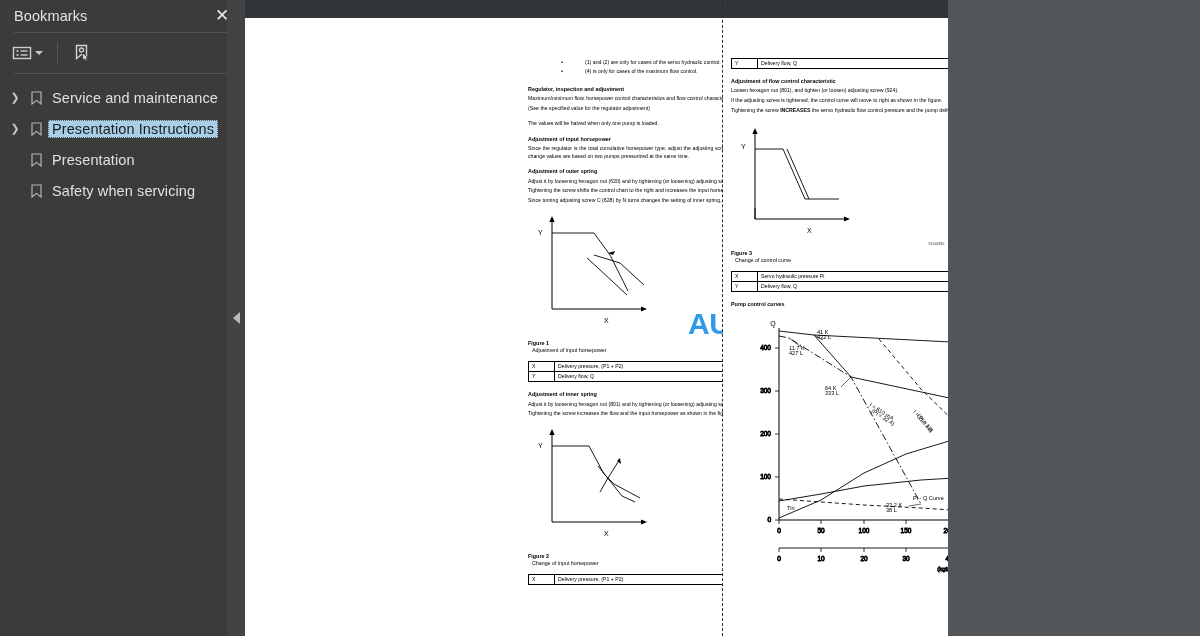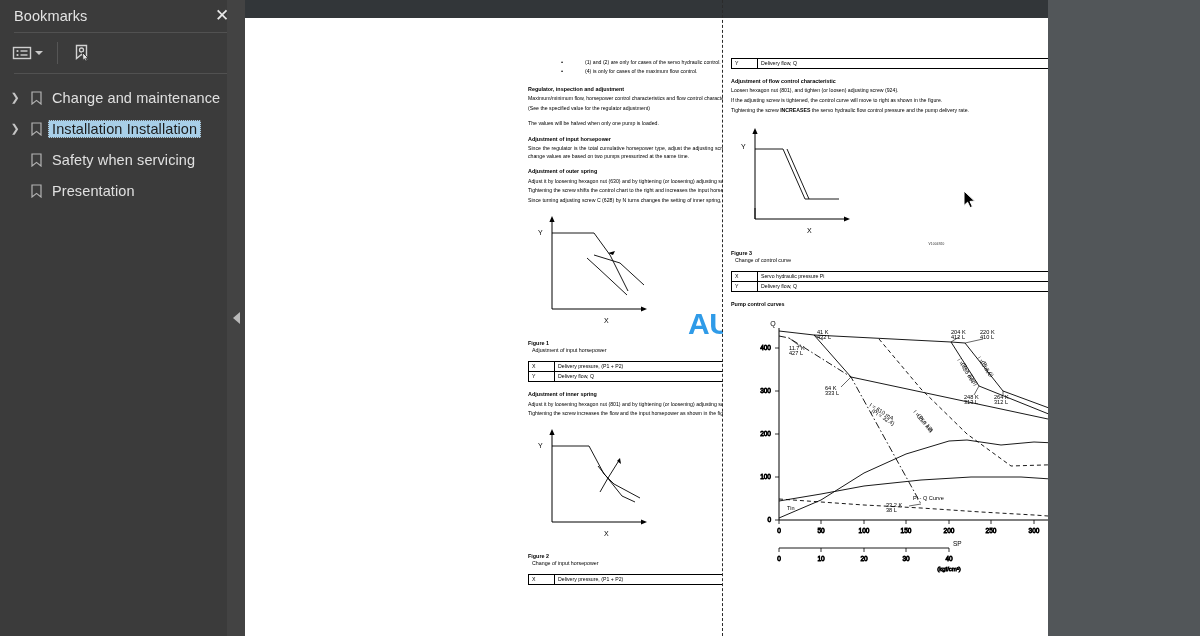--- a/index.html
+++ b/index.html
@@ -3,21 +3,21 @@
 <meta charset="utf-8">
 <style>
   * { box-sizing: border-box; }
   html, body {
     margin: 0; padding: 0;
     width: 1200px; height: 636px;
     overflow: hidden;
     background: #525659;
     font-family: "Liberation Sans", sans-serif;
   }
-  #app { position: relative; width: 1048px; height: 636px; display: flex; }
+  #app { position: relative; width: 948px; height: 636px; display: flex; }
 
   
   #sidebar {
     width: 245px; height: 636px;
     background: #3b3b3b;
     color: #d6d6d6;
     position: relative;
     flex: 0 0 245px;
   }
   #sidebar-header {
@@ -189,48 +189,48 @@
     <div class="hrule"></div>
 
     <div id="bm-list">
       <div class="bm-row">
         <span class="bm-twisty">❯</span>
         <span class="bm-icon">
           <svg width="11" height="14" viewBox="0 0 11 14">
               <path d="M1 1 h9 v12 l-4.5 -3.6 l-4.5 3.6 z" fill="none" stroke="#b3b3b3" stroke-width="1.2"></path>
             </svg>
         </span>
-        <span class="bm-label">Change and maintenance</span>
+        <span class="bm-label">Service and maintenance</span>
       </div>
       <div class="bm-row selected">
         <span class="bm-twisty">❯</span>
         <span class="bm-icon">
           <svg width="11" height="14" viewBox="0 0 11 14">
               <path d="M1 1 h9 v12 l-4.5 -3.6 l-4.5 3.6 z" fill="none" stroke="#b3b3b3" stroke-width="1.2"></path>
             </svg>
         </span>
-        <span class="bm-label">Installation Installation</span>
+        <span class="bm-label">Presentation Instructions</span>
       </div>
       <div class="bm-row">
         <span class="bm-twisty empty">❯</span>
         <span class="bm-icon">
           <svg width="11" height="14" viewBox="0 0 11 14">
               <path d="M1 1 h9 v12 l-4.5 -3.6 l-4.5 3.6 z" fill="none" stroke="#b3b3b3" stroke-width="1.2"></path>
             </svg>
         </span>
-        <span class="bm-label">Safety when servicing</span>
+        <span class="bm-label">Presentation</span>
       </div>
       <div class="bm-row">
         <span class="bm-twisty empty">❯</span>
         <span class="bm-icon">
           <svg width="11" height="14" viewBox="0 0 11 14">
               <path d="M1 1 h9 v12 l-4.5 -3.6 l-4.5 3.6 z" fill="none" stroke="#b3b3b3" stroke-width="1.2"></path>
             </svg>
         </span>
-        <span class="bm-label">Presentation</span>
+        <span class="bm-label">Safety when servicing</span>
       </div>
     </div>
 
     <div id="collapse-handle">
       <span class="tri-left"></span>
     </div>
   </div>
 
   <div id="viewer">
     <div id="pages">

